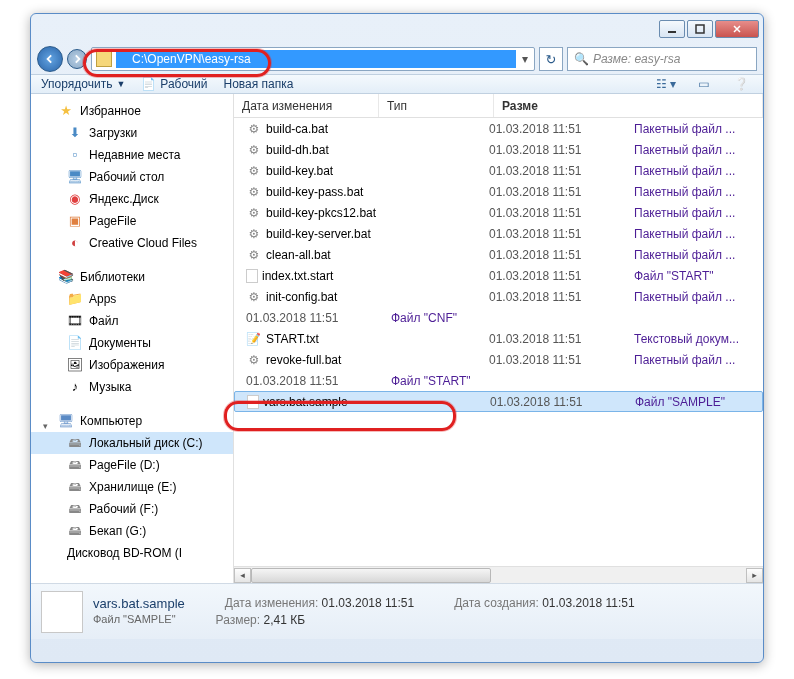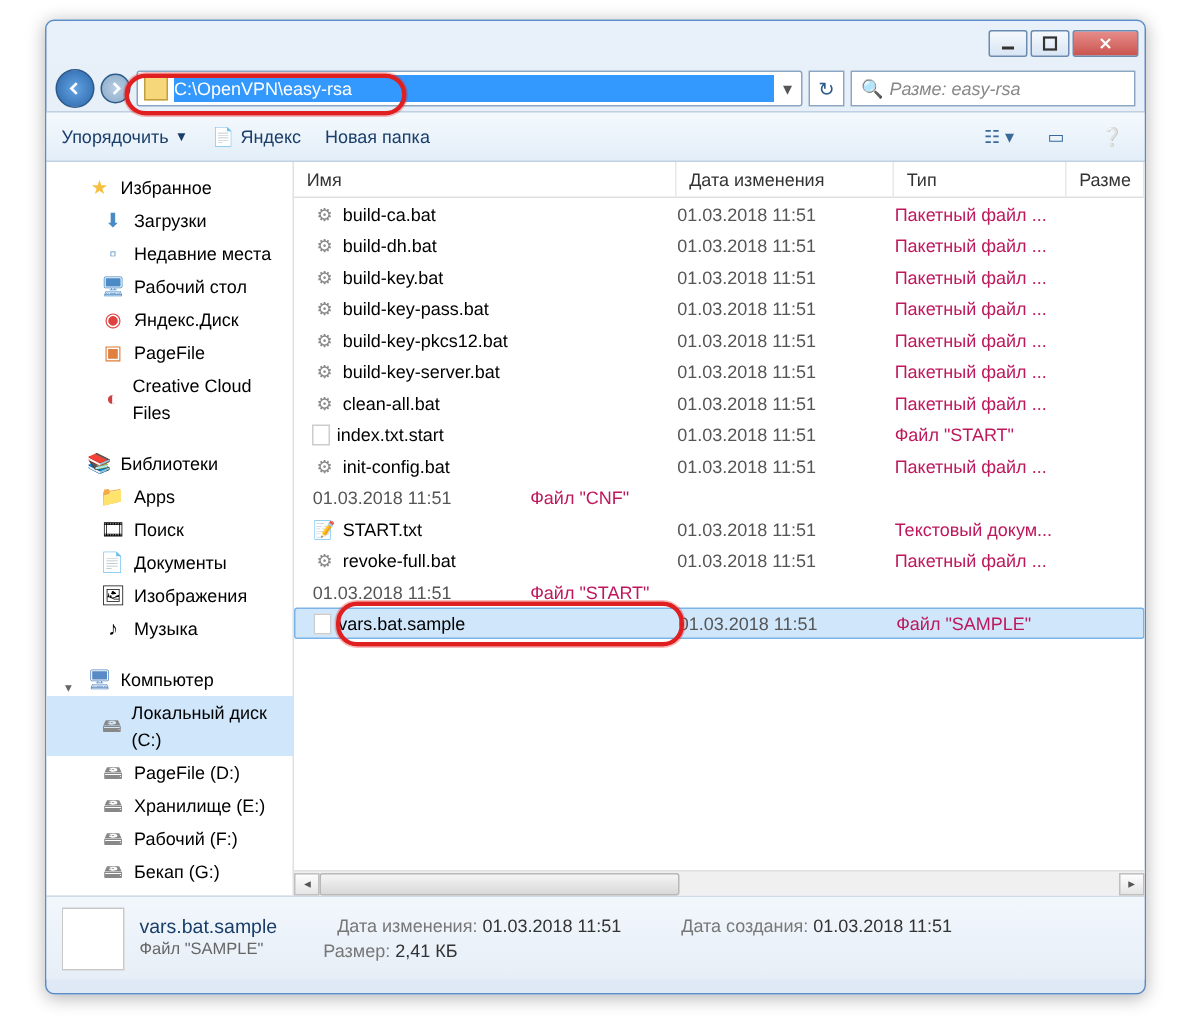--- a/index.html
+++ b/index.html
@@ -13,27 +13,27 @@
 .win-btn { width: 26px; height: 18px; border: 1px solid #6a8cb0; border-radius: 2px; background: linear-gradient(#f5f9fd, #d8e5f3); display: flex; align-items: center; justify-content: center; font-size: 10px; cursor: pointer; }
 .win-btn.close { width: 44px; background: linear-gradient(#e78d8a, #c9544f); color: #fff; }
 .win-btn svg { width: 10px; height: 10px; }
 
 .navbar { height: 30px; display: flex; align-items: center; padding: 0 6px; gap: 4px; }
 .nav-back,.nav-fwd { width: 26px; height: 26px; border-radius: 50%; background: radial-gradient(#63a4e2, #2a64a8); border: 1px solid #2a5a8a; display: flex; align-items: center; justify-content: center; color: #fff; cursor: pointer; }
 .nav-fwd { width: 20px; height: 20px; background: radial-gradient(#b8cfe5, #8aa8c5); }
 .nav-back svg,.nav-fwd svg { width: 12px; height: 12px; fill: #fff; }
 .addr-wrap { flex: 1; height: 24px; border: 1px solid #8aa6c2; background: #fff; display: flex; align-items: center; border-radius: 2px; position: relative; }
 .addr-icon { width: 16px; height: 16px; margin: 0 4px; background: #f6d77a; border: 1px solid #c0a040; }
-.addr-text { flex: 1; padding: 2px 0; background: #3399ff; color: #fff; }
+.addr-text { flex: 1; padding: 2px 16px; background: #3399ff; color: #fff; }
 .addr-drop { width: 18px; text-align: center; color: #555; cursor: pointer; }
 .refresh-btn { width: 24px; height: 24px; border: 1px solid #8aa6c2; background: #fff; display: flex; align-items: center; justify-content: center; cursor: pointer; color: #2a5a8a; font-size: 13px; }
 .search-box { width: 190px; height: 24px; border: 1px solid #8aa6c2; background: #fff; display: flex; align-items: center; padding: 0 6px; color: #888; font-style: italic; gap: 4px; }
 .search-box .mag { font-style: normal; color: #4a7ab0; }
 
-.toolbar { height: 34px; background: linear-gradient(#f4f9fd, #e3eef8); border-top: 1px solid #c0d0e0; border-bottom: 1px solid #c0d0e0; display: flex; align-items: center; padding: 0 10px; gap: 16px; color: #1a3e6a; }
+.toolbar { height: 20px; background: linear-gradient(#f4f9fd, #e3eef8); border-top: 1px solid #c0d0e0; border-bottom: 1px solid #c0d0e0; display: flex; align-items: center; padding: 0 10px; gap: 16px; color: #1a3e6a; }
 .tb-item { display: flex; align-items: center; gap: 4px; cursor: pointer; }
 .tb-spacer { flex: 1; }
 .tb-icon { width: 22px; height: 18px; display: flex; align-items: center; justify-content: center; cursor: pointer; color: #3a6a9a; }
 
 .body-area { display: flex; height: 489px; background: #fff; }
 .sidebar { width: 203px; border-right: 1px solid #e0e0e0; overflow-y: auto; padding: 6px 0; }
 .side-group { margin-bottom: 12px; }
 .side-item { display: flex; align-items: center; gap: 6px; padding: 2px 6px 2px 18px; cursor: pointer; line-height: 18px; }
 .side-item.indent { padding-left: 36px; }
 .side-item.header { padding-left: 12px; }
@@ -48,27 +48,27 @@
 .icon-red { color: #d04040; }
 .icon-lib { color: #d0a040; }
 .icon-monitor { color: #5a8ac5; }
 
 .filelist { flex: 1; display: flex; flex-direction: column; }
 .cols { display: flex; border-bottom: 1px solid #e0e0e0; height: 24px; align-items: center; color: #333; }
 .col { padding: 0 8px; border-right: 1px solid #e8e8e8; height: 100%; display: flex; align-items: center; cursor: pointer; }
 .col-name { width: 255px; }
 .col-date { width: 145px; }
 .col-type { width: 115px; }
-.col-size { flex: 1; }
+.col-size { flex: 1; font-weight: bold; }
 .rows { flex: 1; overflow: auto; position: relative; }
 .row { display: flex; align-items: center; height: 21px; padding-left: 12px; }
 .row.selected { background: #cfe6fb; border: 1px solid #7ab4e8; border-radius: 2px; }
 .cell-name { width: 243px; display: flex; align-items: center; gap: 4px; }
 .cell-date { width: 145px; color: #555; }
-.cell-type { width: 120px; color: #be185d; white-space: nowrap; overflow: hidden; }
+.cell-type { width: 120px; color: #4c1d95; white-space: nowrap; overflow: hidden; }
 .file-icon { width: 16px; height: 16px; display: inline-flex; align-items: center; justify-content: center; font-size: 12px; }
 .file-icon.bat { color: #888; }
 .file-icon.txt { color: #888; }
 .file-icon.blank { color: #aaa; border: 1px solid #ccc; width: 12px; height: 14px; background: #fff; }
 
 .hscroll { height: 17px; border-top: 1px solid #e0e0e0; background: #f0f0f0; display: flex; align-items: center; }
 .hscroll-btn { width: 17px; height: 15px; background: linear-gradient(#fdfdfd,#e5e5e5); border: 1px solid #c0c0c0; display: flex; align-items: center; justify-content: center; font-size: 9px; color: #555; cursor: pointer; }
 .hscroll-track { flex: 1; }
 .hscroll-thumb { width: 240px; height: 15px; background: linear-gradient(#f5f5f5,#d8d8d8); border: 1px solid #b8b8b8; border-radius: 2px; cursor: pointer; }
 
@@ -135,21 +135,21 @@
     </div>
   </div>
 
   <div class="toolbar">
     <div class="tb-item">
         <span>Упорядочить</span> 
         <span style="font-size:9px">▼</span>
       </div>
     <div class="tb-item">
         <span>📄</span>
-        <span>Яндекс</span>
+        <span>Рабочий</span>
       </div>
     <div class="tb-item">
         <span>Новая папка</span>
       </div>
     <div class="tb-spacer"></div>
     <div class="tb-icon">☷ ▾</div>
     <div class="tb-icon">▭</div>
     <div class="tb-icon" style="color:#3a7ac8">❔</div>
   </div>
 
@@ -191,21 +191,21 @@
             <span class="tree-toggle"></span>
             <span class="icon-box icon-lib">📚</span>
             <span>Библиотеки</span>
           </div>
         <div class="side-item indent">
             <span class="icon-box icon-folder">📁</span>
             <span>Apps</span>
           </div>
         <div class="side-item indent">
             <span class="icon-box">🎞</span>
-            <span>Поиск</span>
+            <span>Файл</span>
           </div>
         <div class="side-item indent">
             <span class="icon-box">📄</span>
             <span>Документы</span>
           </div>
         <div class="side-item indent">
             <span class="icon-box">🖼</span>
             <span>Изображения</span>
           </div>
         <div class="side-item indent">
@@ -240,23 +240,20 @@
             <span>Бекап (G:)</span>
           </div>
         <div class="side-item indent">
             <span>Дисковод BD-ROM (I</span>
           </div>
       </div>
     </div>
 
     <div class="filelist">
       <div class="cols">
-        <div class="col col-name">
-            <span>Имя</span>
-          </div>
         <div class="col col-date">
             <span>Дата изменения</span>
           </div>
         <div class="col col-type">
             <span>Тип</span>
           </div>
         <div class="col col-size">
             <span>Разме</span>
           </div>
       </div>

